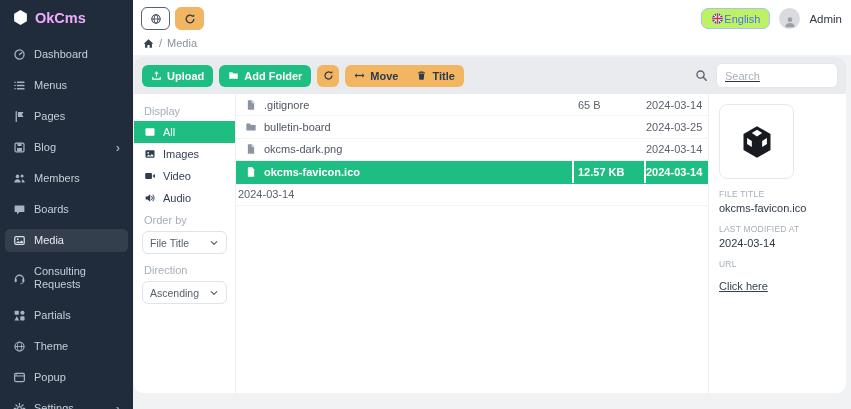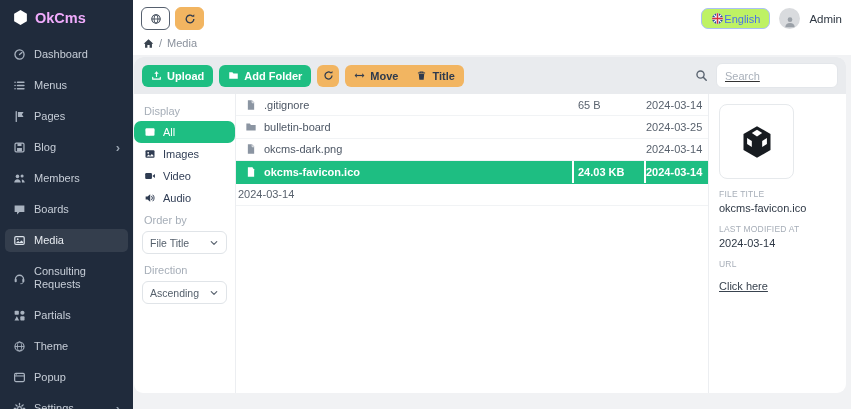--- a/index.html
+++ b/index.html
@@ -54,21 +54,21 @@
   .btn-grp .btn{background:transparent;color:#2e3a4d;}
   .search{margin-left:auto;display:flex;align-items:center;gap:8px;color:#5a6470;}
   .search .icon{width:13px;height:13px;}
   .search input{width:104px;height:23px;border:1px solid #e3e6ea;border-radius:6px;
                 padding:0 8px;font-size:11px;color:#333;font-family:inherit;outline:none;text-decoration:underline;}
   .search input::placeholder{color:#a9b0ba;}
   .card-body{display:flex;height:299px;}
   
   .filters{width:101px;border-right:1px solid #eceef1;padding-top:6px;font-size:11px;flex:none;}
   .flabel{color:#a6aeb8;padding:5px 10px 4px;}
-  .fitem{display:flex;align-items:center;gap:7px;padding:5px 10px;color:#303d55;cursor:pointer;border-radius:7px;}
+  .fitem{display:flex;align-items:center;gap:7px;padding:5px 10px;color:#303d55;cursor:pointer;}
   .fitem .icon{width:12px;height:12px;color:#2f3c52;}
   .fitem.active{background:#1ebe82;color:#fff;}
   .fitem.active .icon{color:#fff;}
   .fselect{margin:1px 8px 5px;height:21px;border:1px solid #e0e4e8;border-radius:6px;
            display:flex;align-items:center;justify-content:space-between;padding:0 7px;
            color:#55606c;font-size:10.5px;cursor:pointer;background:#fff;}
   .fselect .icon{width:10px;height:10px;color:#5a6470;}
   
   .filelist{flex:1;font-size:11px;min-width:0;}
   .frow{display:flex;align-items:stretch;height:22.4px;border-bottom:1px solid #f1f3f5;
@@ -459,21 +459,21 @@
           <div class="frow selected">
             <div class="fcell c-name">
               <span class="icon">
                 <svg viewBox="0 0 16 16" fill="currentColor">
                   <path d="M3.8 1.8h5.7l2.7 3v9.4H3.8z"></path>
                   <path d="M9.5 1.8v3.2h2.9" stroke="#fff" stroke-width="1" fill="none"></path>
                 </svg>
               </span>
               <span>okcms-favicon.ico</span>
             </div>
-            <div class="fcell c-size">24.03 KB</div>
+            <div class="fcell c-size">12.57 KB</div>
             <div class="fcell c-date">2024-03-14</div>
           </div>
           <div class="frow">
             <div class="fcell c-date">2024-03-14</div>
           </div>
         </div>
 
       <div class="details">
         <div class="preview">
           <span class="icon">

